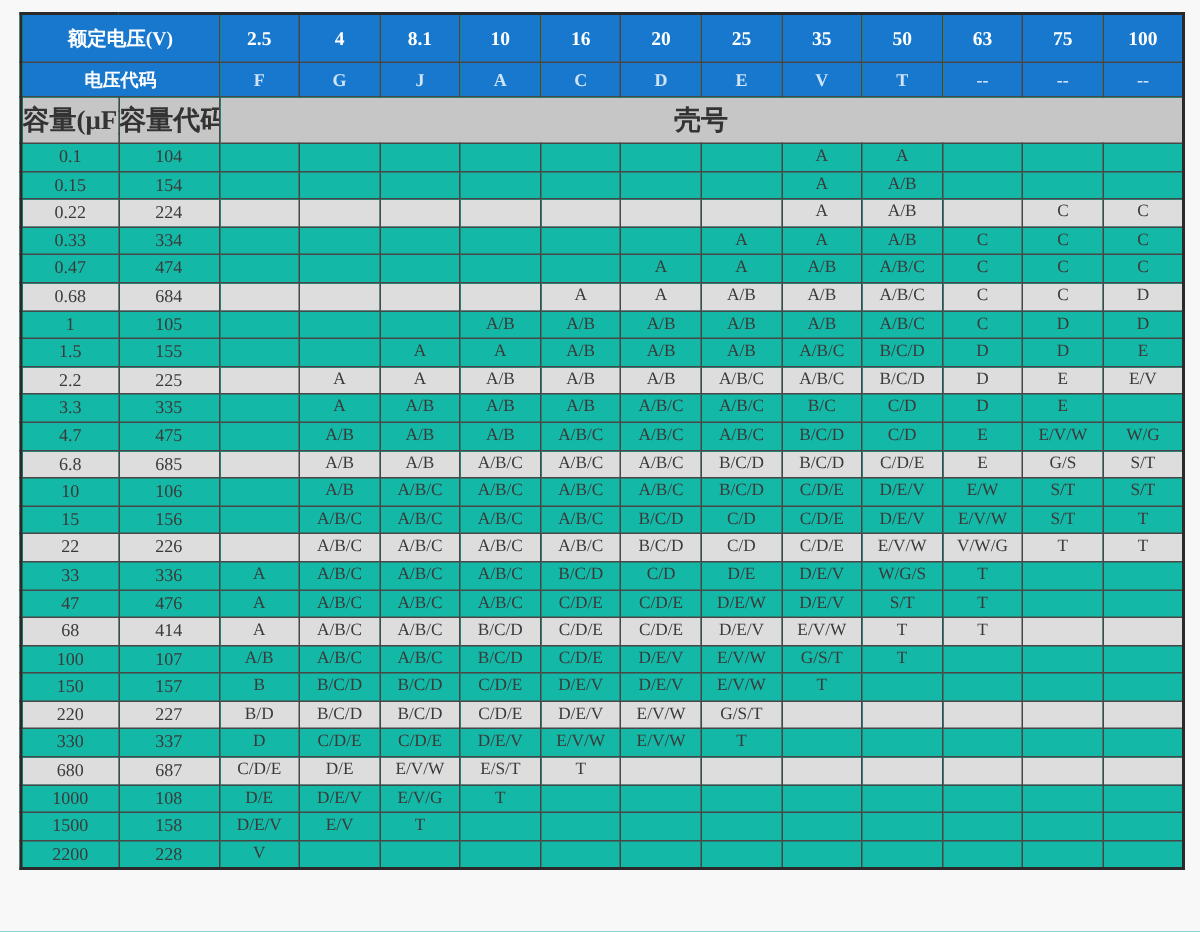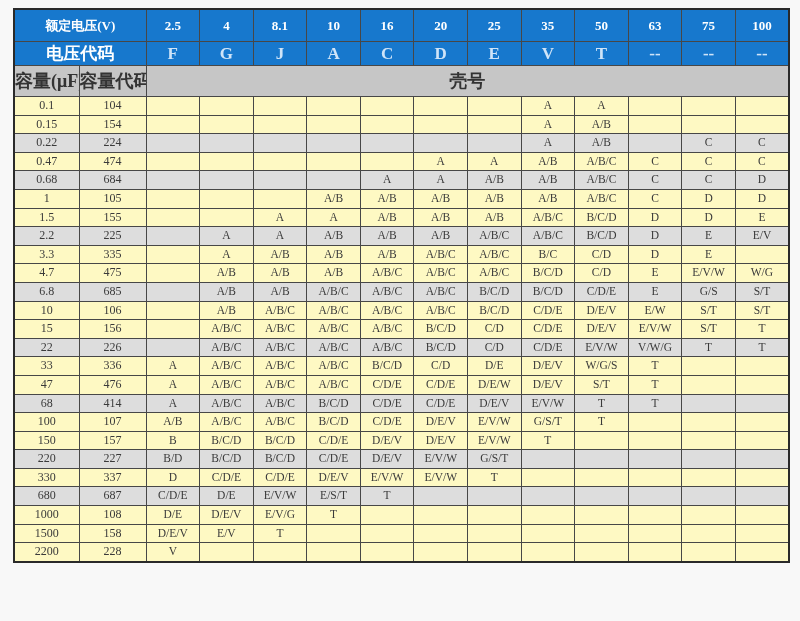--- a/index.html
+++ b/index.html
@@ -17,37 +17,37 @@
     background:#f8f8f8;
     font-family:"Liberation Serif","DejaVu Serif",serif;
     color:var(--body-text);
   }
   .page{padding:8px 10px 0 13px;}
   table{
     border-collapse:collapse;
     table-layout:fixed;
     width:777px;
     border:2px solid var(--border-dark);
-    background:#fef9c3;
+    background:#14b8a6;
   }
   th,td{
     border:1px solid var(--border-inner);
     text-align:center;
     vertical-align:middle;
     padding:0;
     overflow:hidden;
     white-space:nowrap;
   }
   tr.blue-row th{
     background:var(--header-blue);
     color:#ffffff;
     font-weight:bold;
   }
   tr.voltage-row th{height:31px;font-size:13px;}
-  tr.code-row th{height:22px;font-size:17px;}
+  tr.code-row th{height:22px;font-size:12px;}
   tr.code-row th.codeval{color:var(--code-text);}
   tr.gray-row th{
     background:var(--header-gray);
     color:#333333;
     font-weight:bold;
     font-size:18px;
     height:30px;
   }
   tbody td{
     height:17.6px;
@@ -147,20 +147,36 @@
           <td class="case-cell"></td>
           <td class="case-cell"></td>
           <td class="case-cell"></td>
           <td class="case-cell">A</td>
           <td class="case-cell">A/B</td>
           <td class="case-cell"></td>
           <td class="case-cell">C</td>
           <td class="case-cell">C</td>
         </tr>
         <tr>
+          <td class="capacity-cell">0.33</td>
+          <td class="capacity-code-cell">334</td>
+          <td class="case-cell"></td>
+          <td class="case-cell"></td>
+          <td class="case-cell"></td>
+          <td class="case-cell"></td>
+          <td class="case-cell"></td>
+          <td class="case-cell"></td>
+          <td class="case-cell">A</td>
+          <td class="case-cell">A</td>
+          <td class="case-cell">A/B</td>
+          <td class="case-cell">C</td>
+          <td class="case-cell">C</td>
+          <td class="case-cell">C</td>
+        </tr>
+        <tr>
           <td class="capacity-cell">0.47</td>
           <td class="capacity-code-cell">474</td>
           <td class="case-cell"></td>
           <td class="case-cell"></td>
           <td class="case-cell"></td>
           <td class="case-cell"></td>
           <td class="case-cell"></td>
           <td class="case-cell">A</td>
           <td class="case-cell">A</td>
           <td class="case-cell">A/B</td>

